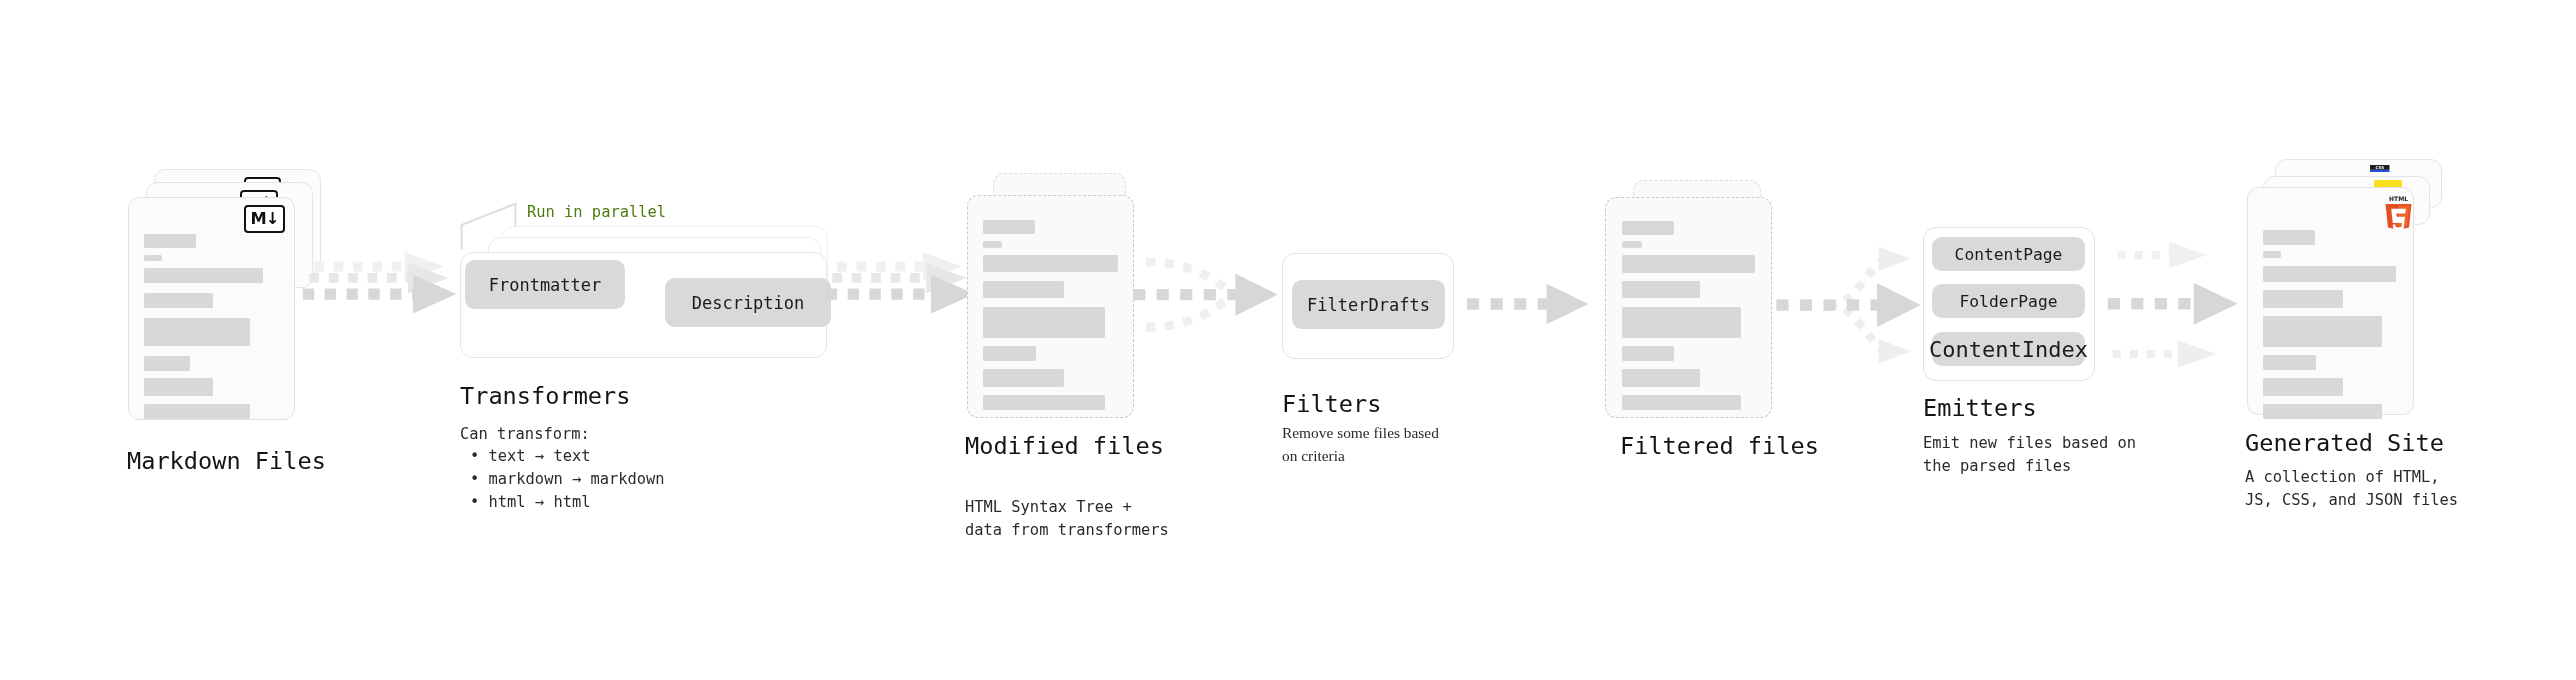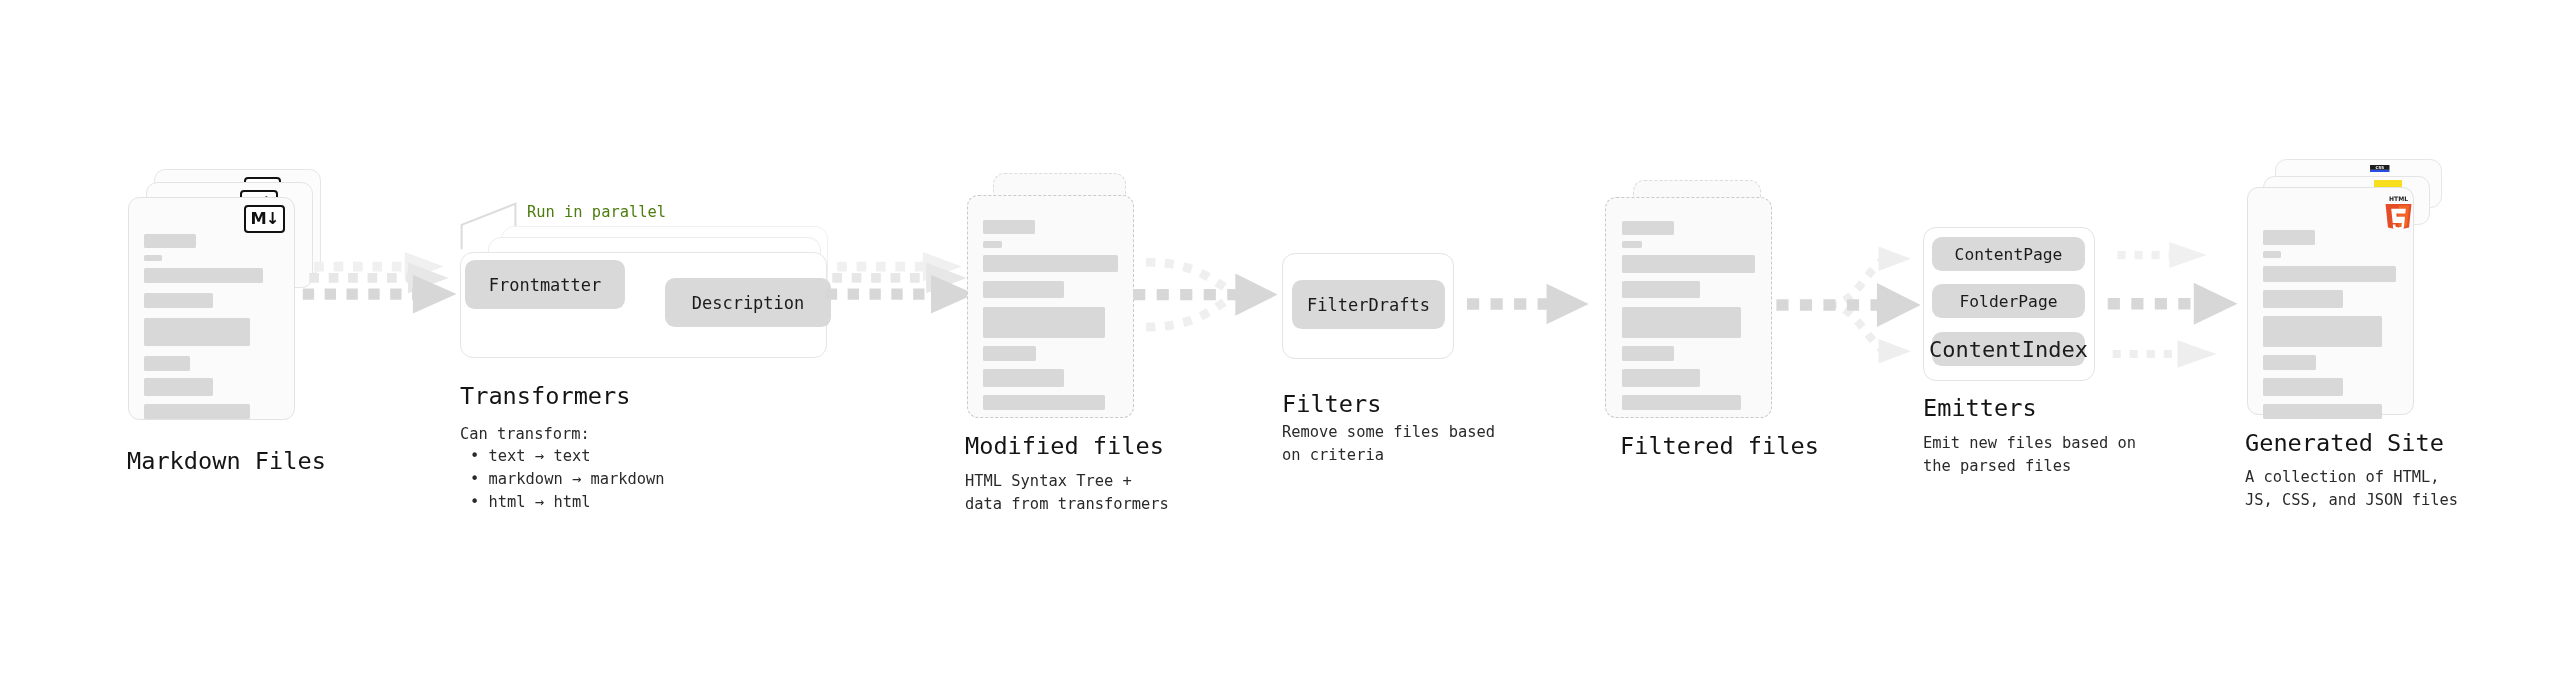--- a/index.html
+++ b/index.html
@@ -215,37 +215,37 @@
       <div class="line" style="left:14.6px;top:45px;width:19.5px;height:6.5px;"></div>
       <div class="line" style="left:14.6px;top:59px;width:135px;height:17px;"></div>
       <div class="line" style="left:14.6px;top:85px;width:81px;height:17px;"></div>
       <div class="line" style="left:14.6px;top:111px;width:122px;height:31px;"></div>
       <div class="line" style="left:14.6px;top:150px;width:53px;height:14.6px;"></div>
       <div class="line" style="left:14.6px;top:173px;width:81px;height:18px;"></div>
       <div class="line" style="left:14.6px;top:199px;width:122px;height:14.6px;"></div>
     </div>
 
     <div class="title" style="left:965px;top:432px;">Modified files</div>
-    <div class="sub" style="left:965px;top:470px;">HTML Syntax Tree +
+    <div class="sub" style="left:965px;top:496px;">HTML Syntax Tree +
 data from transformers</div>
   </div>
 
   <svg class="flow" style="left:1138px;top:244px;width:146px;height:98px;" viewBox="0 0 180 120">
     <path d="M10 22 C 70 22, 92 44, 120 62" fill="none" stroke="#efefef" stroke-width="11" stroke-dasharray="11 12" stroke-linecap="butt"></path>
     <path d="M10 102 C 70 102, 92 80, 120 62" fill="none" stroke="#efefef" stroke-width="11" stroke-dasharray="11 12" stroke-linecap="butt"></path>
     <line x1="-6" y1="62" x2="126" y2="62" stroke="#d7d7d7" stroke-width="14" stroke-dasharray="15 14"></line>
     <polygon points="120,36 172,62 120,88" fill="#d7d7d7"></polygon>
   </svg>
 
   <div class="abs">
     <div class="group" style="left:1282px;top:253px;width:172px;height:106px;border-color:#e3e3e3;"></div>
     <div class="chip" style="left:1292px;top:280px;width:153px;height:49px;">FilterDrafts</div>
 
     <div class="title" style="left:1282px;top:390px;">Filters</div>
-    <div class="sub" style="left:1282px;top:421px;">Remove some files based
+    <div class="sub" style="left:1282px;top:421px;font-family:Liberation Serif, serif;">Remove some files based
 on criteria</div>
   </div>
 
   <svg class="flow" style="left:1467px;top:286px;width:138px;height:49px;" viewBox="0 0 170 60">
     <line x1="0" y1="22" x2="104" y2="22" stroke="#d7d7d7" stroke-width="14" stroke-dasharray="15 14"></line>
     <polygon points="98,-3 150,22 98,47" fill="#d7d7d7"></polygon>
   </svg>
 
   <div class="abs">
 

